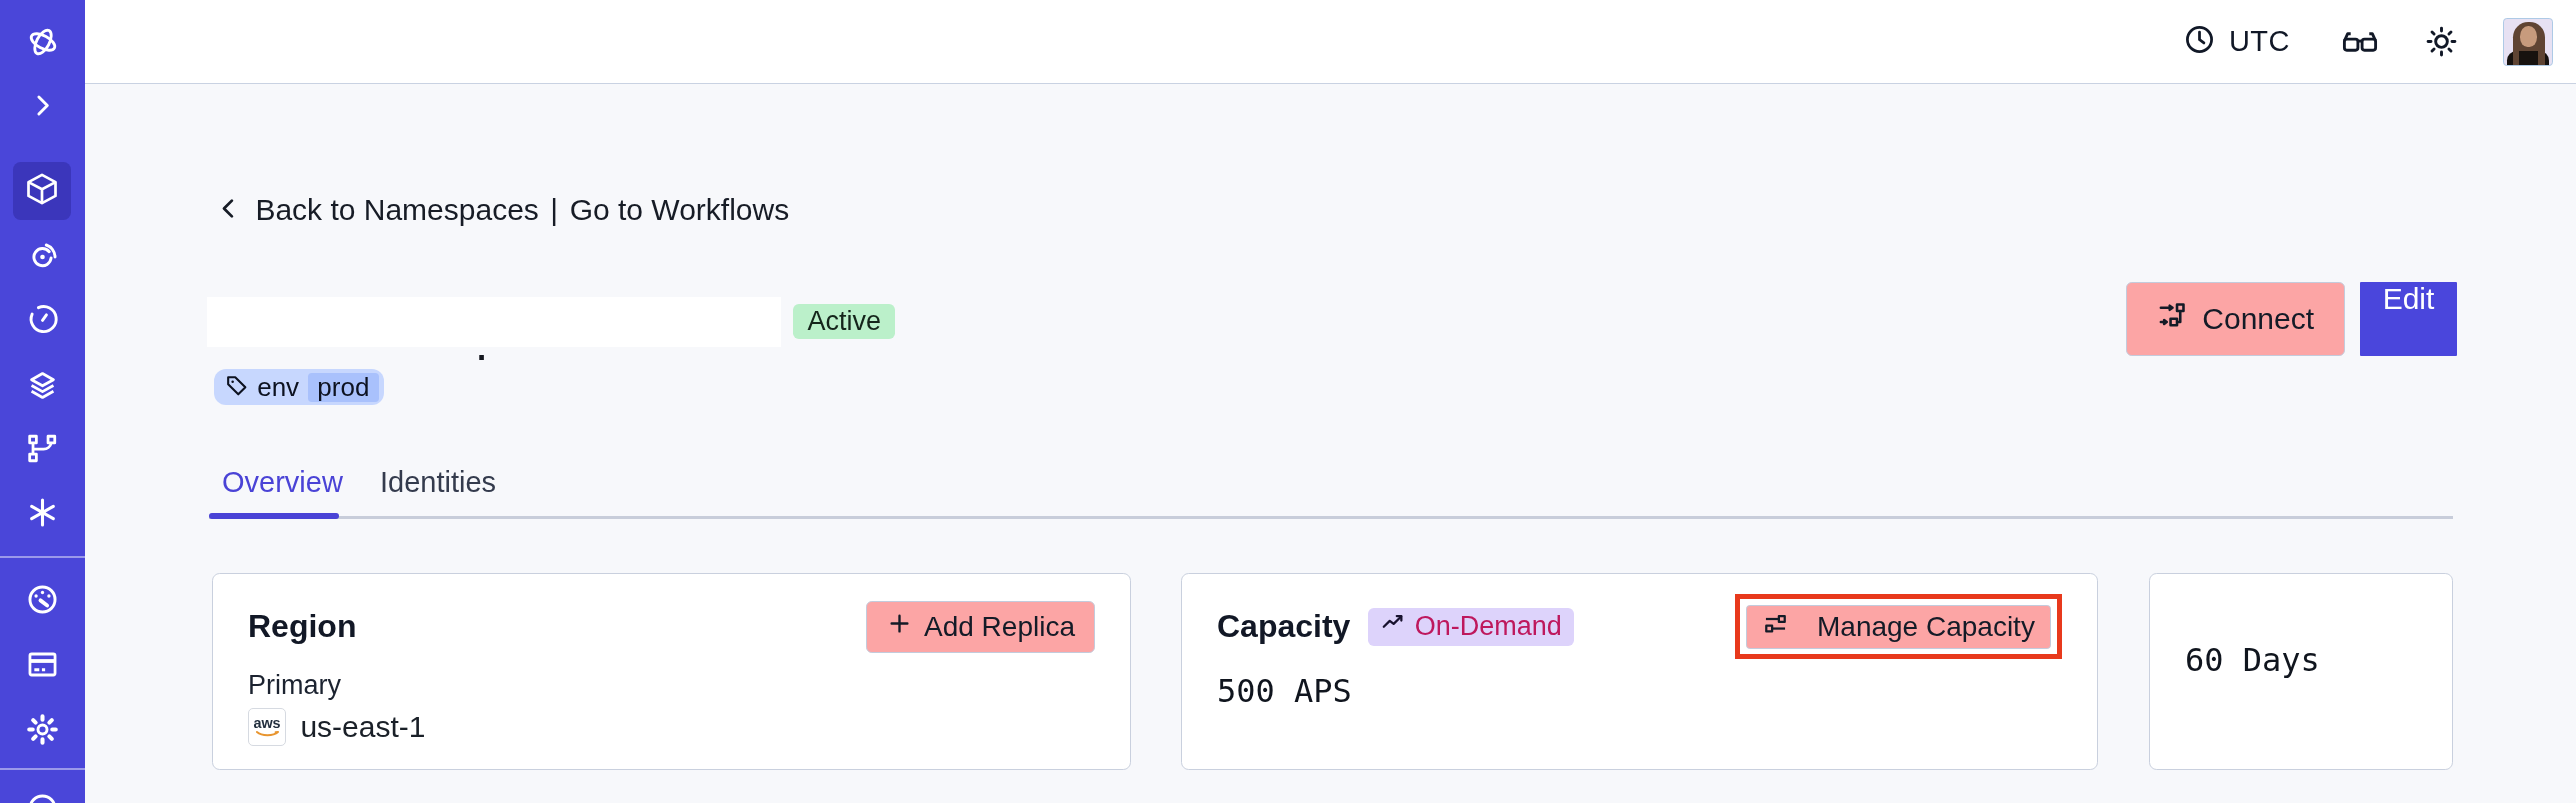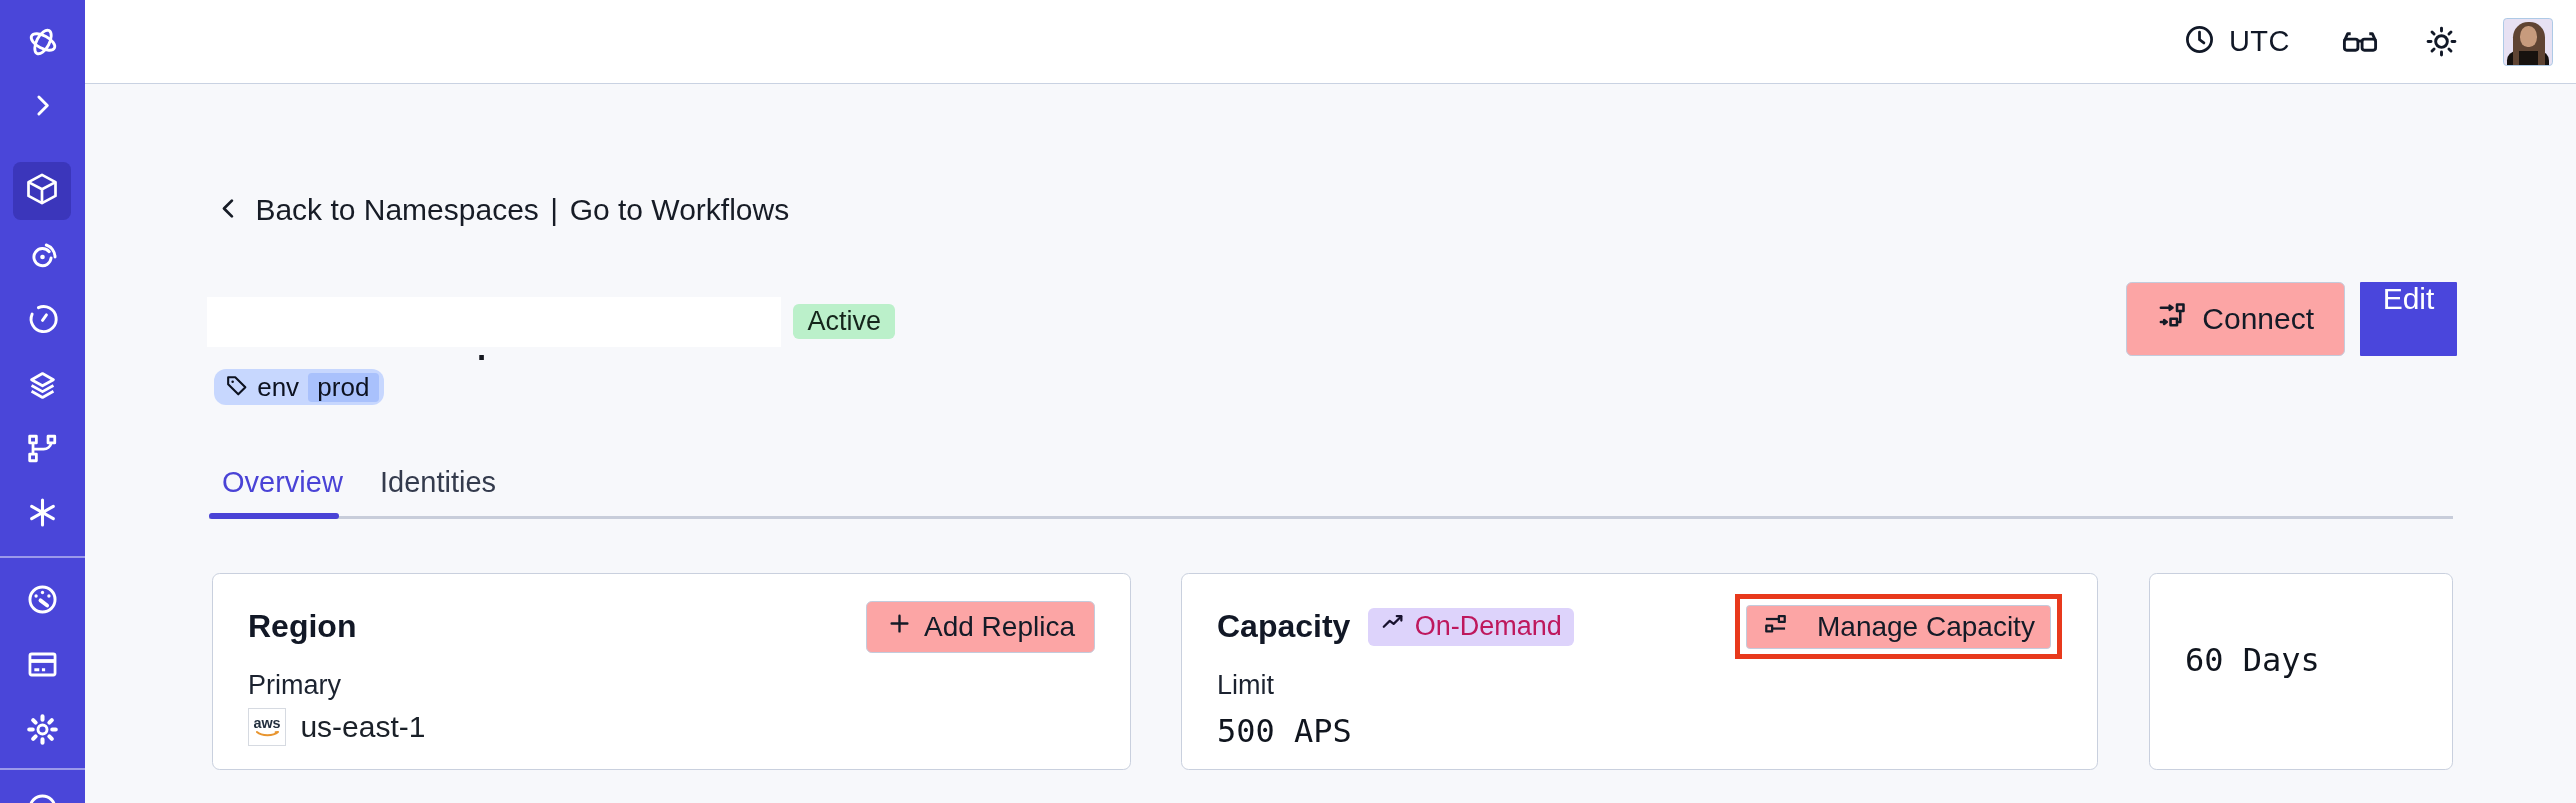--- a/index.html
+++ b/index.html
@@ -56,21 +56,21 @@
   .card-capacity { left:1096px; width:917px; }
   .card-retention { left:2064px; width:304px; }
   .card-head { margin-top:19px; height:67px; display:flex; align-items:center; justify-content:space-between; }
   .card-title { font-size:32px; font-weight:600; color:#121826; }
   .head-left { display:flex; align-items:center; gap:17.3px; }
   .small-btn { height:52px; padding:0 19px; gap:11.5px; font-size:28px; font-weight:500; }
   .card-label { margin-top:9.6px; font-size:27px; color:#1c2330; }
   .mono-value { margin-top:11.5px; font-size:32px; color:#10151e; font-family:"DejaVu Sans Mono","Liberation Mono",monospace; }
   .region-row { margin-top:7.7px; display:flex; align-items:center; gap:14.4px; }
   .region-name { font-size:30px; color:#1a2028; }
-  .aws-badge { width:38px; height:38px; box-sizing:border-box; border:1.9px solid #d6dae1; border-radius:0; background:#fff; display:flex; flex-direction:column; align-items:center; justify-content:center; }
+  .aws-badge { width:38px; height:38px; box-sizing:border-box; border:1.9px solid #d6dae1; border-radius:5px; background:#fff; display:flex; flex-direction:column; align-items:center; justify-content:center; }
   .aws-text { font-size:14.4px; font-weight:700; color:#232f3e; line-height:13.4px; }
   .od-badge { height:38px; box-sizing:border-box; background:#ddd3fb; border-radius:5.8px; display:flex; align-items:center; gap:8.6px; padding:0 12.5px; font-size:27px; color:#be185d; }
   .red-box { border:5.8px solid #e8391c; padding:5.8px; }
   .manage-btn { height:44px; padding:0 15.3px; gap:28px; font-size:28px; font-weight:500; border-radius:3.8px;text-align:right; }
 </style>
 </head>
 <body>
 
 <div id="page">
 
@@ -294,21 +294,20 @@
                 <path d="M3.5 8h11"></path>
                   <rect x="15" y="5.4" width="5.2" height="5.2"></rect>
                 <path d="M20.5 16.5h-11"></path>
                   <rect x="3.8" y="13.9" width="5.2" height="5.2"></rect>
               </svg>
             </span>
             <span>Manage Capacity</span>
           </div>
         </div>
       </div>
-      <div class="card-label">Limit</div>
       <div class="mono-value">500 APS</div>
     </section>
 
     <section class="card card-retention">
       <div class="mono-value" style="margin-top:67px">60 Days</div>
     </section>
 
   </main>
 </div>
 

